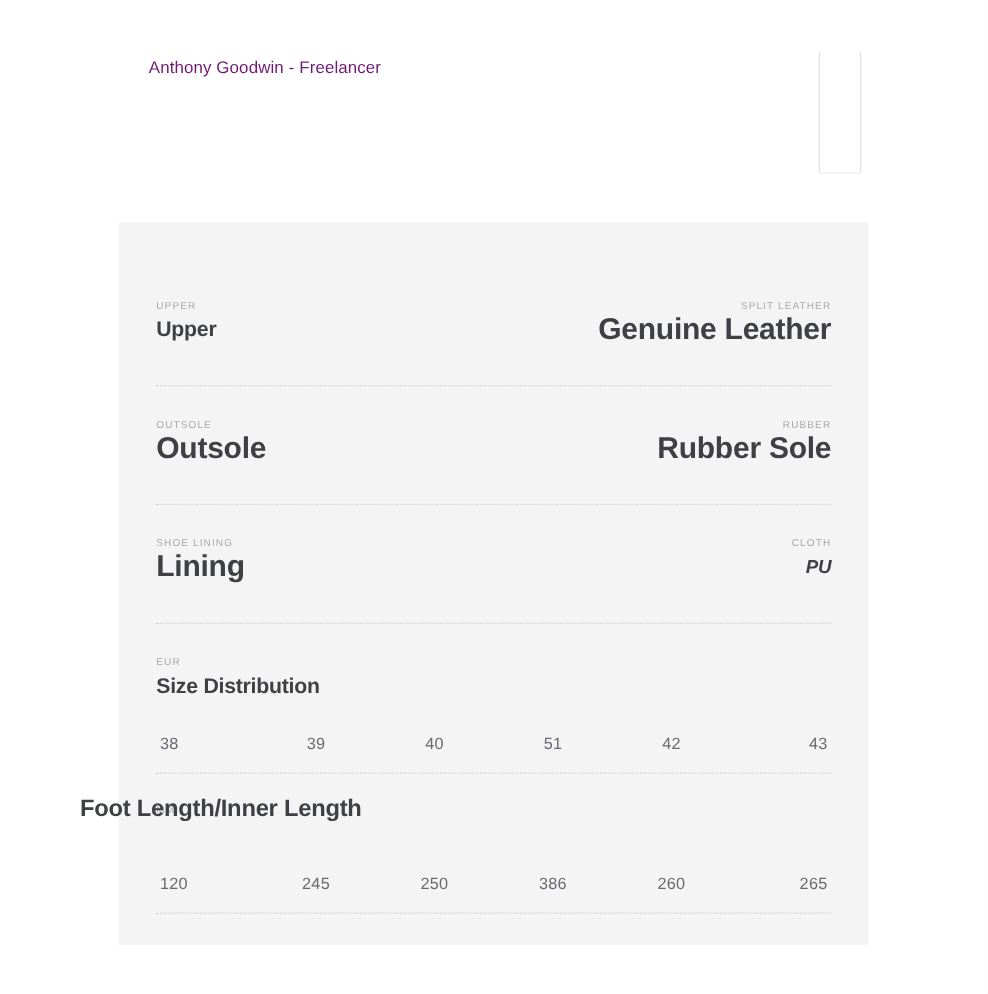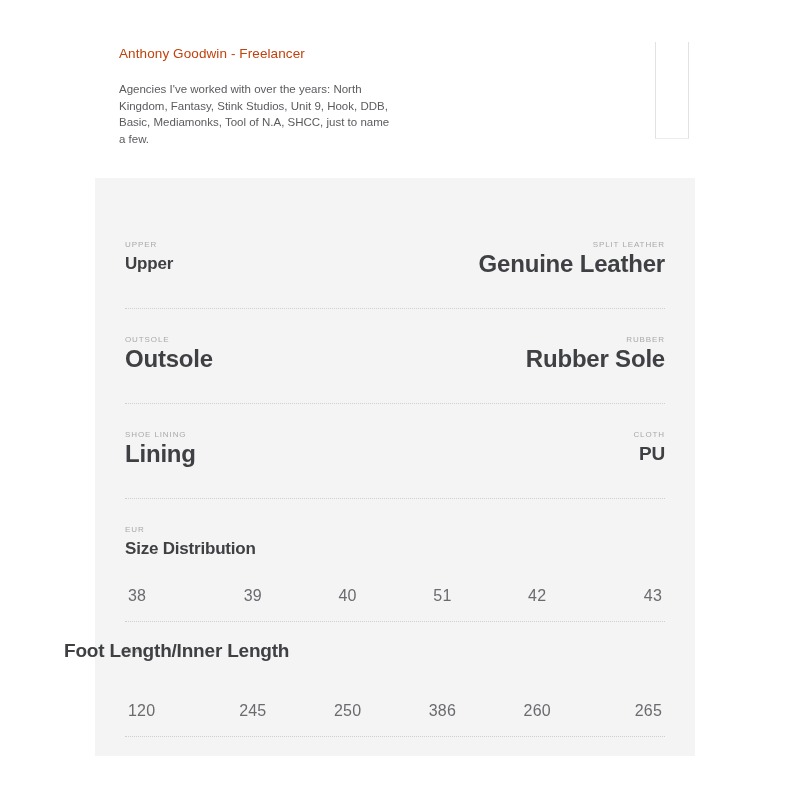--- a/index.html
+++ b/index.html
@@ -18,21 +18,21 @@
 
   
   .bio {
     position: absolute;
     left: 119px;
     top: 46px;
     width: 560px;
   }
   .bio-title {
     font-size: 13.5px;
-    color: #c2410c;
+    color: #701a75;
     letter-spacing: 0.1px;
     margin: 0 0 20px 0;
     font-weight: 400;
   }
   .bio-text {
     font-size: 11.5px;
     line-height: 16.5px;
     color: #5a5b5f;
     width: 275px;
     margin: 0;
@@ -92,40 +92,40 @@
     margin-bottom: 4px;
     font-weight: 400;
   }
   .value {
     font-size: 17px;
     color: #3f4043;
     font-weight: 700;
     letter-spacing: -0.2px;
     line-height: 22px;
   }
-  .value.sm { font-size: 19px; }
+  .value.sm { font-size: 15px; font-style: italic; }
   .value.lg { font-size: 24px; }
 
   
   .row.r1 { padding-top: 0; height: 58px; }
   .row.r2 { padding-top: 26px; height: 58px; }
   .row.r3 { padding-top: 26px; height: 58px; }
   .row.r4 { padding-top: 26px; border-bottom: none; height: 34px; }
 
   
   .scale {
     display: flex;
     justify-content: space-between;
     padding: 0 3px;
     border-bottom: 1px dotted #cfcfcf;
     padding-bottom: 16px;
     margin-top: 18px;
   }
   .scale span {
-    font-size: 16px;
+    font-size: 13px;
     color: #6a6b6f;
     width: 60px;
     text-align: center;
     letter-spacing: 0.2px;
   }
   .scale span:first-child { text-align: left; }
   .scale span:last-child { text-align: right; }
 
   .row.r5 { padding-top: 24px; border-bottom: none; height: 28px; }
 
@@ -141,21 +141,20 @@
     white-space: nowrap;
     text-align: center;
   }
   .row.r5 .kicker { margin-bottom: 26px; }
 </style>
 </head>
 <body>
 
 <div class="bio">
   <h1 class="bio-title">Anthony Goodwin - Freelancer</h1>
-  <p class="bio-text">Agencies I've worked with over the years: North Kingdom, Fantasy, Stink Studios, Unit 9, Hook, DDB, Basic, Mediamonks, Tool of N.A, SHCC, just to name a few.</p>
   <div class="bio-frame"></div>
 </div>
 
 <div class="panel">
   <div class="rows">
 
     <div class="row r1">
       <div class="row-inner">
         <div class="cell">
           <span class="kicker">UPPER</span>

